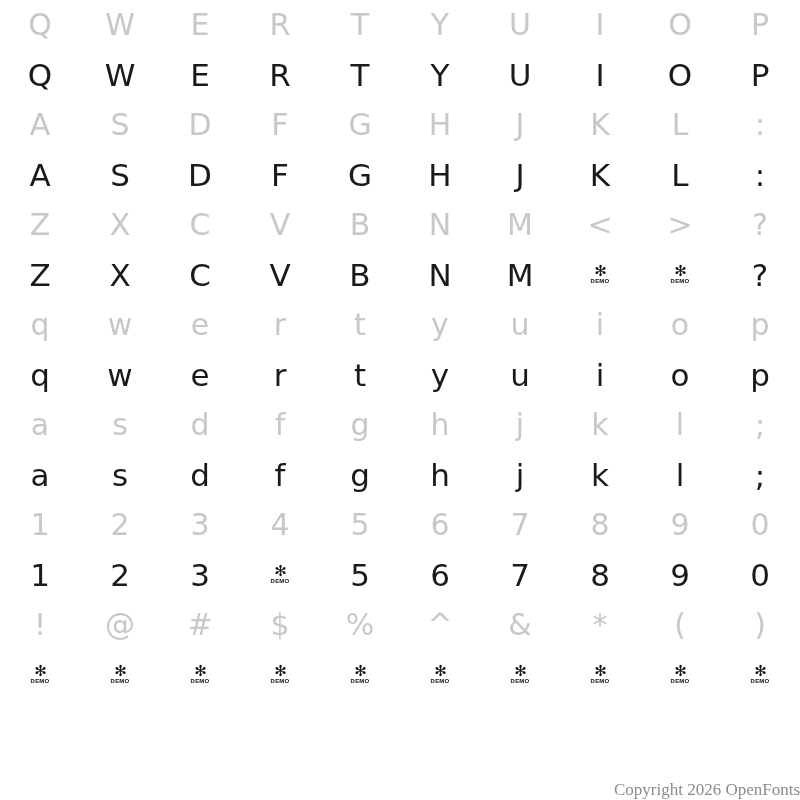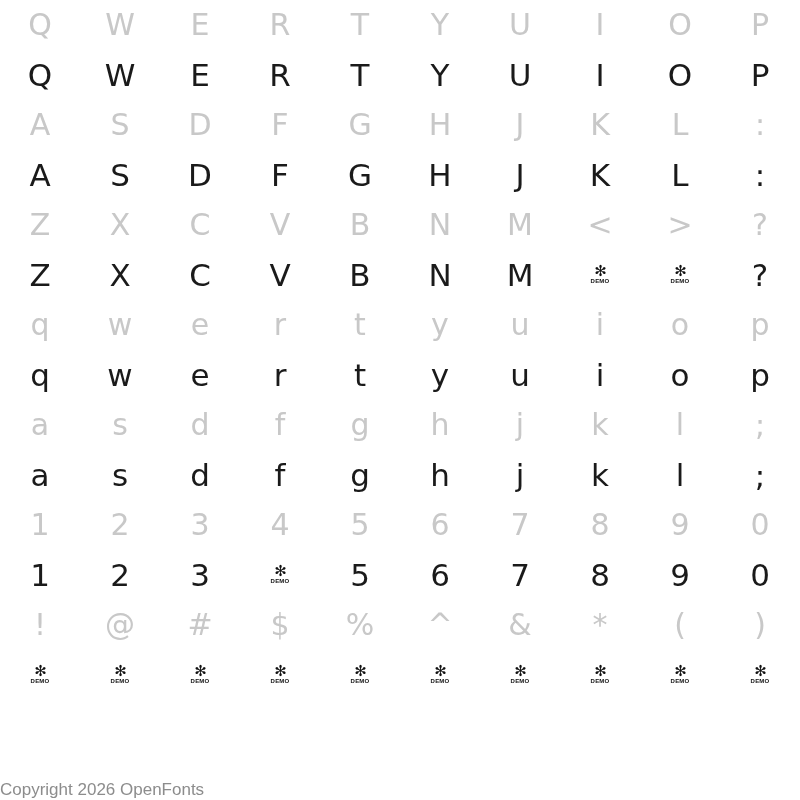--- a/index.html
+++ b/index.html
@@ -96,22 +96,22 @@
   .row-demo {
     height: 50px;
     align-items: center;
   }
   
   #footer {
     position: absolute;
     left: 0;
     top: 780px;
     width: 800px;
-    text-align: left;
-    font-family: Liberation Sans, sans-serif;
+    text-align: right;
+    font-family: Liberation Serif, serif;
     font-size: 17px;
     color: #8c8c8c;
   }
 </style>
 </head>
 <body>
 
 <div id="sheet">
   <div class="grid" id="grid">
       <div class="row row-ghost">

